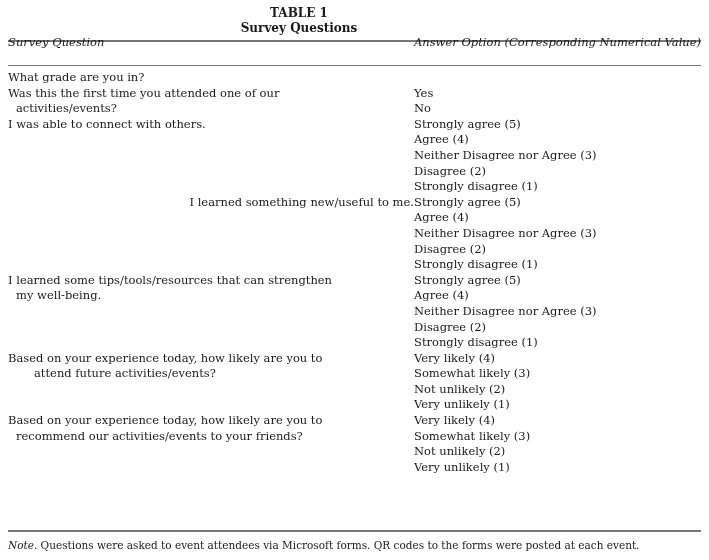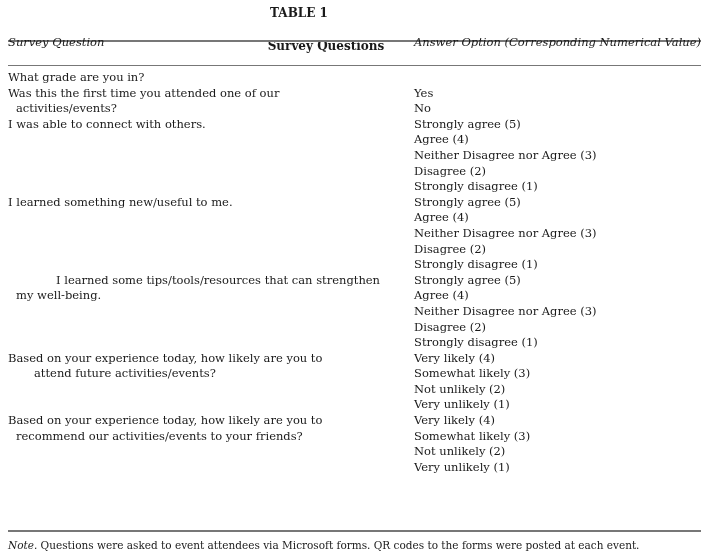--- a/index.html
+++ b/index.html
@@ -1,21 +1,21 @@
 <!DOCTYPE html>
 <html><head>
 <meta charset="utf-8">
 <style>
   html, body { margin: 0; padding: 0; background: #ffffff; }
   body { width: 709px; height: 560px; position: relative; overflow: hidden;
          font-family: "DejaVu Serif", "Liberation Serif", serif; color: #1a1a1a; }
   .title { position: absolute; left: 0; width: 598px; text-align: center;
            font-weight: bold; font-size: 12px; }
   #t1 { top: 6px; }
-  #t2 { top: 39px; margin-left: 27px; }
+  #t2 { top: 21px; }
   .rule { position: absolute; left: 8px; width: 693px; background: #777; }
   #rule-top { top: 40px; height: 2px; }
   #rule-head { top: 65px; height: 1px; }
   #rule-bot { top: 530px; height: 2px; }
   .hdr { position: absolute; top: 35px; font-style: italic; font-size: 11.5px; }
   #hq { left: 8px; }
   #ha { left: 414px; }
   #rows { position: absolute; top: 70px; left: 8px; width: 693px; }
   .row { display: flex; font-size: 11.5px; line-height: 15.6px; }
   .q { width: 406px; }
@@ -57,33 +57,33 @@
       <div class="a">
         <span>Strongly agree (5)</span>
         <span>Agree (4)</span>
         <span>Neither Disagree nor Agree (3)</span>
         <span>Disagree (2)</span>
         <span>Strongly disagree (1)</span>
       </div>
     </div>
     <div class="row">
       <div class="q">
-        <span style="display: block;">I learned something new/useful to me.</span>
+        <span style="display: block; text-align: right;">I learned something new/useful to me.</span>
       </div>
       <div class="a">
         <span>Strongly agree (5)</span>
         <span>Agree (4)</span>
         <span>Neither Disagree nor Agree (3)</span>
         <span>Disagree (2)</span>
         <span>Strongly disagree (1)</span>
       </div>
     </div>
     <div class="row">
       <div class="q">
-        <span style="display: block; margin-left: 48px;">I learned some tips/tools/resources that can strengthen</span>
+        <span style="display: block;">I learned some tips/tools/resources that can strengthen</span>
         <span class="cont" style="display: block;">my well-being.</span>
       </div>
       <div class="a">
         <span>Strongly agree (5)</span>
         <span>Agree (4)</span>
         <span>Neither Disagree nor Agree (3)</span>
         <span>Disagree (2)</span>
         <span>Strongly disagree (1)</span>
       </div>
     </div>

